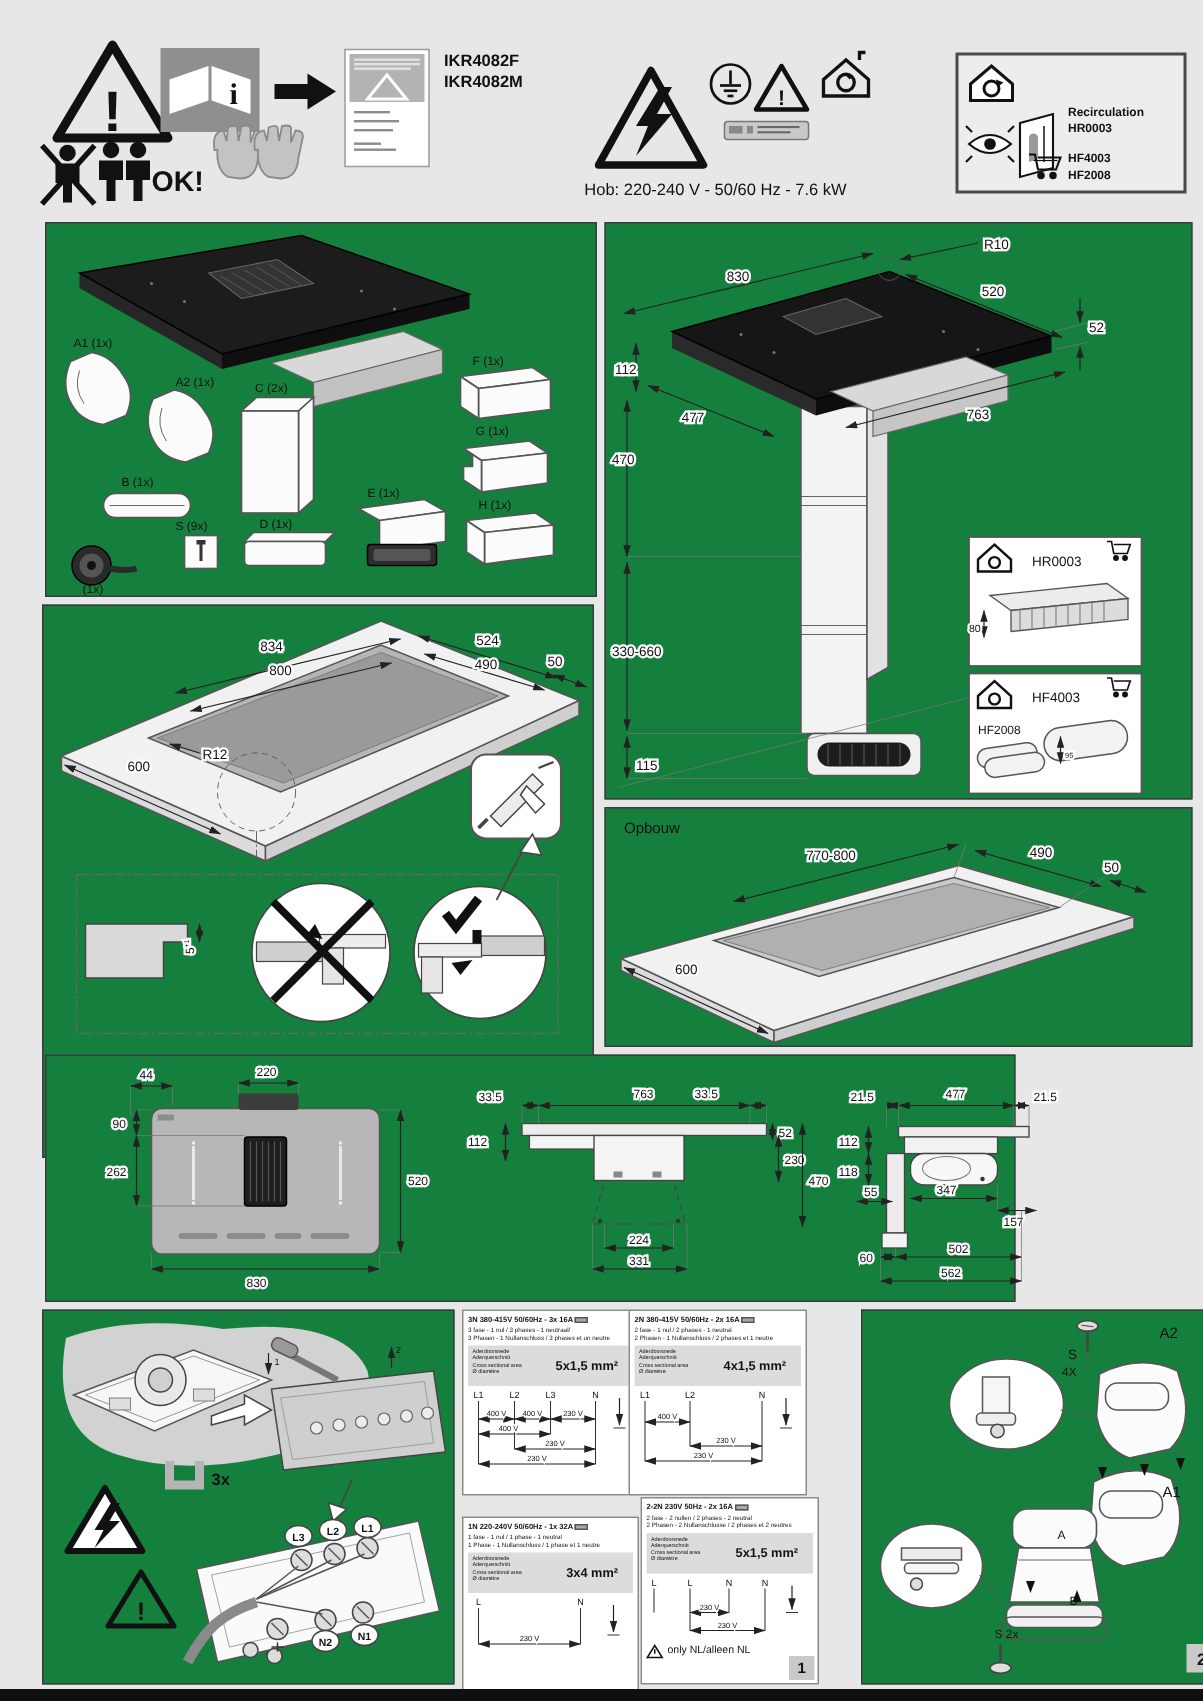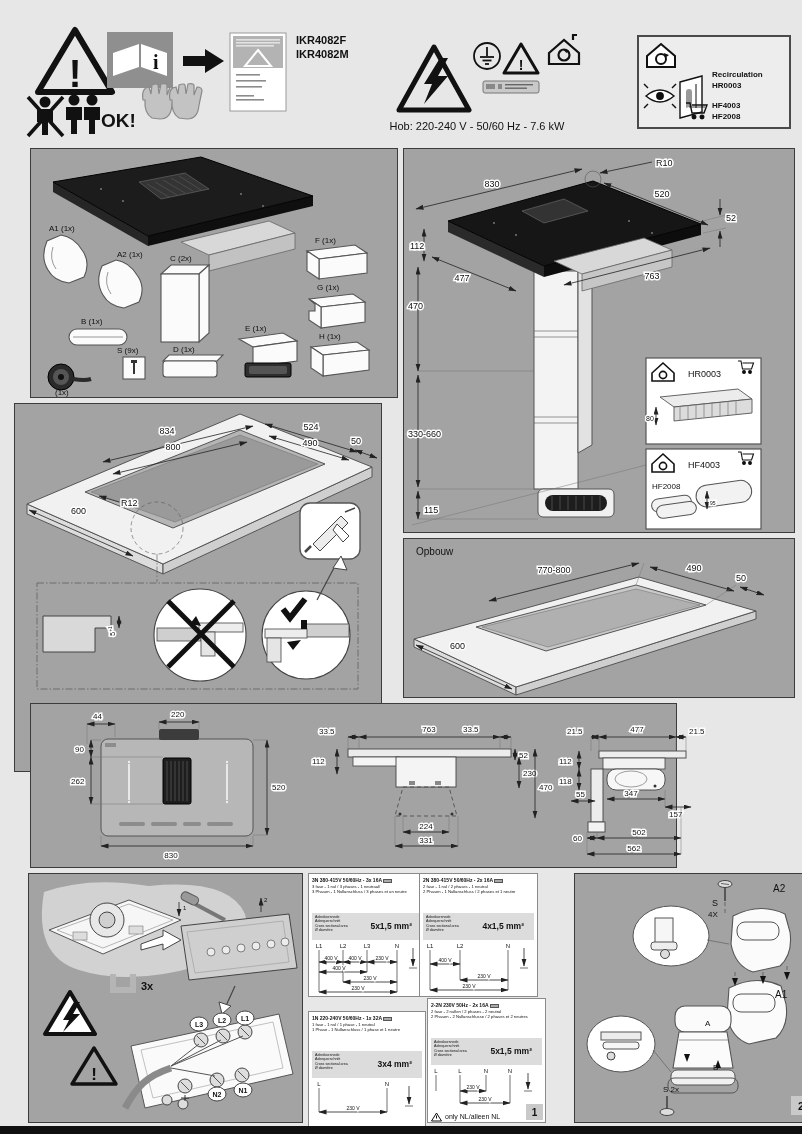--- a/index.html
+++ b/index.html
@@ -1,39 +1,39 @@
 <!DOCTYPE html>
 <html><head>
 <meta charset="utf-8">
 <style>
 *{margin:0;padding:0;box-sizing:border-box}
 html,body{background:#fff}
 .page{position:relative;width:802px;height:1134px;background:#e7e7e7;overflow:hidden;
   font-family:"Liberation Sans","DejaVu Sans",sans-serif;color:#111}
-.panel{position:absolute;background:#a3a3a3;border:1.5px solid #3c3c3c}
+.panel{position:absolute;background:#15803d;border:1.5px solid #3c3c3c}
 svg{display:block;overflow:visible}
 text{font-family:"Liberation Sans","DejaVu Sans",sans-serif;fill:#111;font-size:9px}
 .t5{font-size:5px}.t6{font-size:6px}.t7{font-size:7px}.t8{font-size:8px}
 .t9{font-size:9px}.t10{font-size:10px}.t11{font-size:11px}.t14{font-size:14px}
 .b{font-weight:700}
 .halo{paint-order:stroke;stroke:#fff;stroke-width:3px}
 .lnt{fill:none;stroke:#555;stroke-width:.6}
 .dim{fill:none;stroke:#222;stroke-width:.8;marker-start:url(#ar);marker-end:url(#ar)}
 .dime{fill:none;stroke:#222;stroke-width:.8;marker-end:url(#ar)}
 .ext{fill:none;stroke:#777;stroke-width:.5}
 .dash{stroke-dasharray:4 3}
 .ddot{stroke-dasharray:7 2 1.5 2}
 .fw{fill:#fbfbfb;stroke:#555;stroke-width:1.1}
 .vl{stroke:#333;stroke-width:.7;fill:none}
 .vlab{font-size:5px;paint-order:stroke;stroke:#fff;stroke-width:2px}
 
 .ecell{position:absolute;background:#fff;border:1px solid #8a8a8a;overflow:hidden}
 .ehead{font-size:5px;font-weight:700;margin:3px 3px 1px;white-space:nowrap}
 .eline{font-size:4.2px;margin:0 3px;line-height:1.3;white-space:nowrap}
-.egray{position:relative;margin:18px 3px 0;background:#dcdcdc;padding:2px 3px;height:27px}
+.egray{position:relative;margin:2px 3px 0;background:#dcdcdc;padding:2px 3px;height:27px}
 .exs{font-size:3.6px;line-height:1.2}
 .esize{position:absolute;right:10px;top:8px;font-size:8.5px;font-weight:700}
 .fuse{display:inline-block;width:9px;height:4px;background:#aaa;border:1px solid #555;vertical-align:middle}
 .enote{display:flex;align-items:center;gap:3px;font-size:7px;margin:1px 3px}
 .pagebox{position:absolute;width:17px;height:16px;background:#c9c9c9;
   display:flex;align-items:center;justify-content:center;font-weight:700;font-size:10px}
 .footerbar{position:absolute;left:0;top:1126px;width:802px;height:8px;background:#101010}
 </style>
 </head>
 <body>
@@ -368,21 +368,21 @@
     <g transform="rotate(-8 268 358)">
       <rect x="248" y="348" width="40" height="13" rx="6.5" fill="#f2f2f2" stroke="#555"></rect>
       <rect x="252" y="355" width="40" height="13" rx="6.5" fill="#f2f2f2" stroke="#555"></rect>
     </g>
     <line x1="303" y1="342" x2="303" y2="360" class="dim"></line>
     <text x="306" y="356" class="t5 halo">95</text>
   </g>
 </svg>
 </div>
 
-<div class="panel" style="left:14px;top:403px;width:368px;height:369px">
+<div class="panel" style="left:28px;top:403px;width:368px;height:369px">
 <svg width="365" height="292" viewBox="0 0 365 292">
   <g>
     <polygon points="12,100 148,160 148,170 12,110" fill="#dcdcdc" stroke="#555"></polygon>
     <polygon points="148,160 357,63 357,73 148,170" fill="#cfcfcf" stroke="#555"></polygon>
     <polygon points="12,100 225,10 357,63 148,160" fill="#f1f1f1" stroke="#555"></polygon>
     <polygon points="70,88 225,26 310,60 158,124" fill="#b5b5b5" stroke="#555"></polygon>
     <polygon points="76,88 225,31 303,60 160,118" fill="#9a9a9a" stroke="#777" stroke-width=".6"></polygon>
   </g>
 
   <line x1="88" y1="58" x2="238" y2="22" class="dim"></line>

